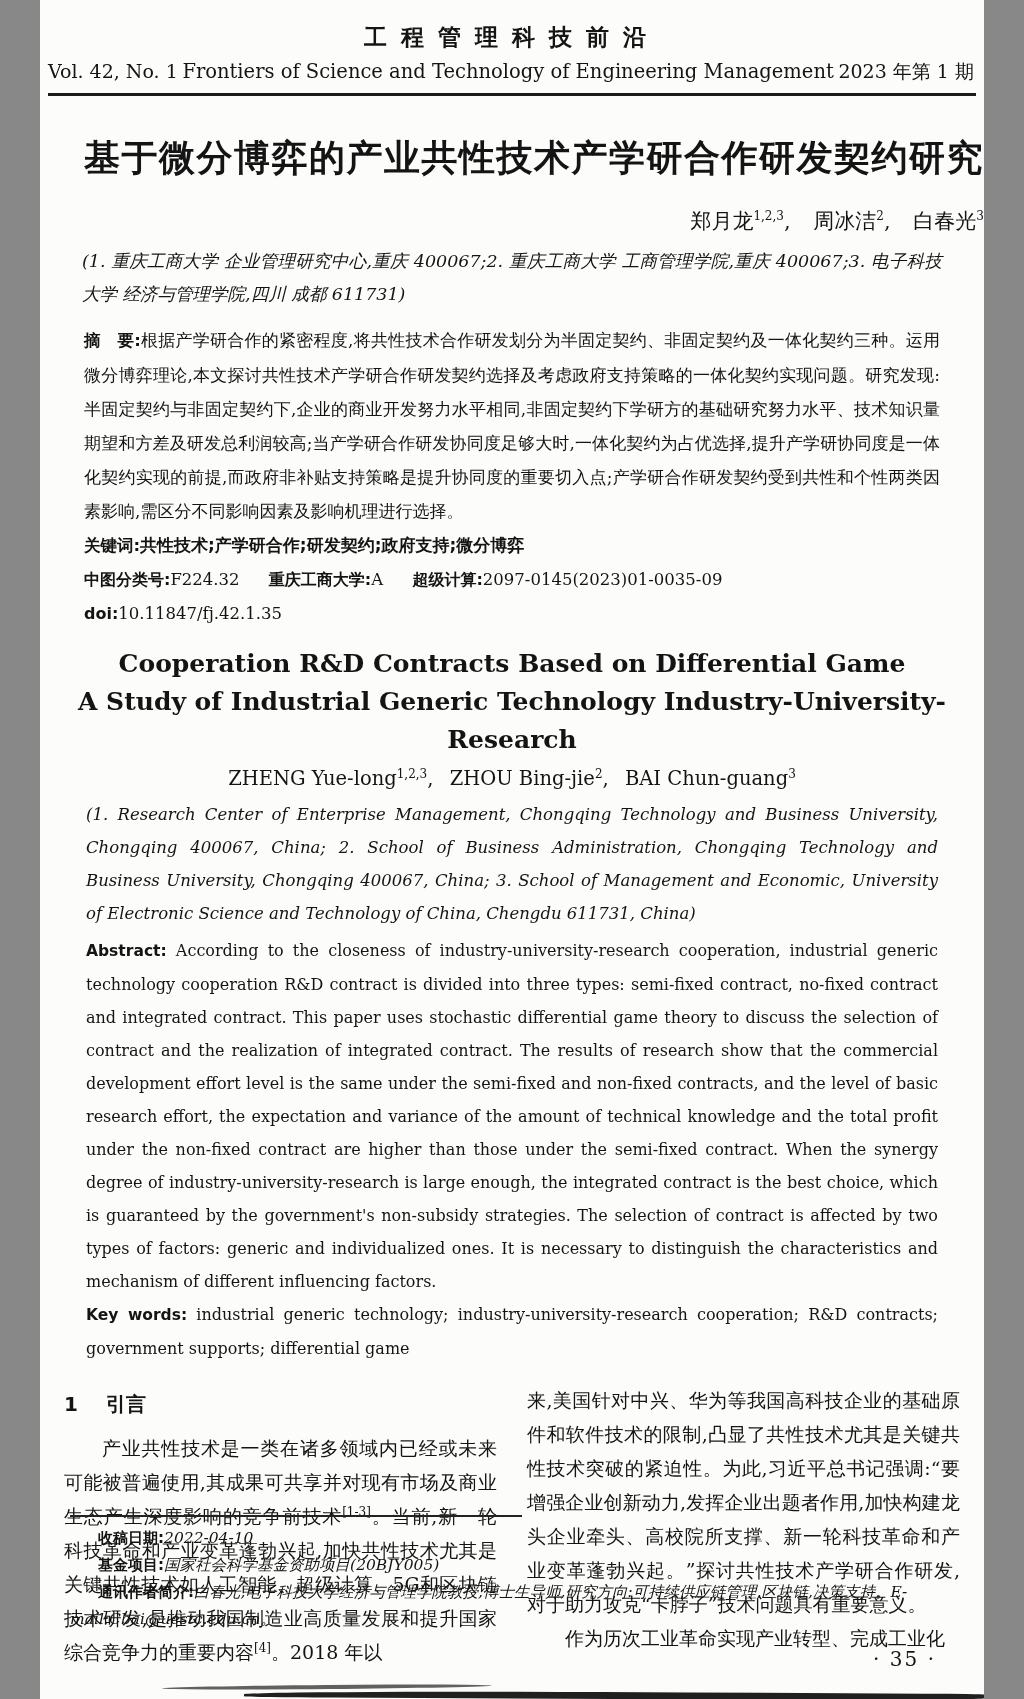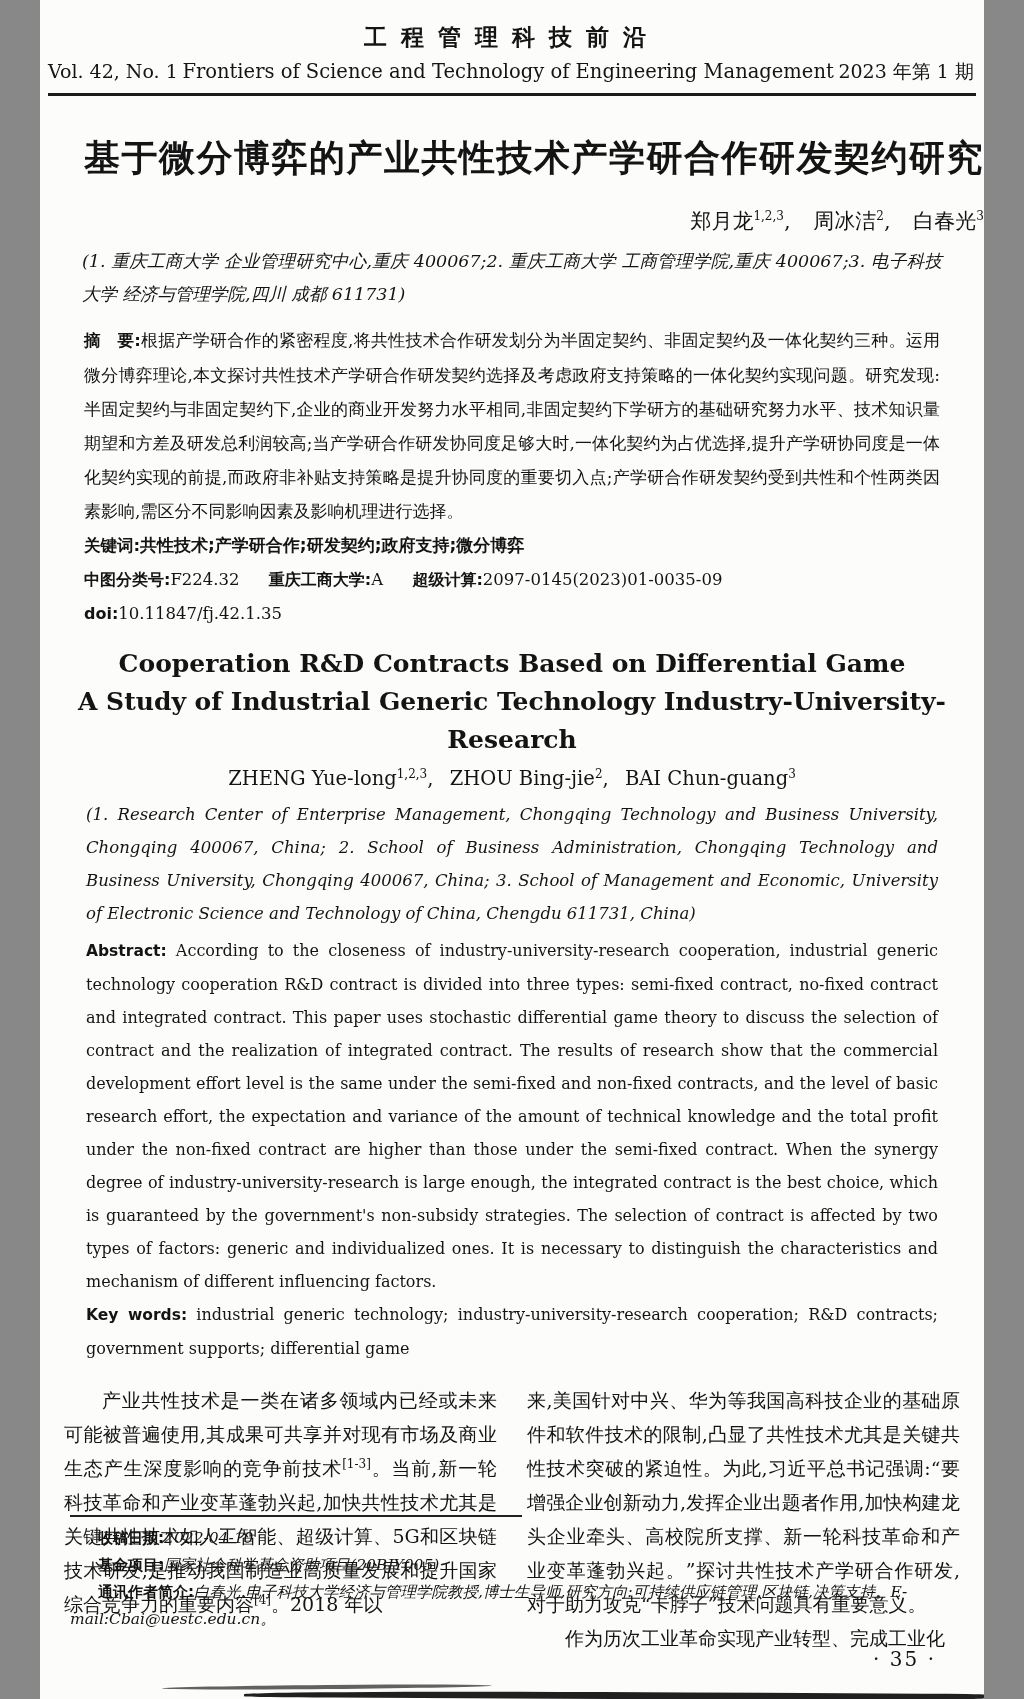--- a/index.html
+++ b/index.html
@@ -139,20 +139,23 @@
   <div class="abstract-en">
     <span class="label">Abstract:</span> <span>According to the closeness of industry-university-research cooperation, industrial generic technology cooperation R&amp;D contract is divided into three types: semi-fixed contract, no-fixed contract and integrated contract. This paper uses stochastic differential game theory to discuss the selection of contract and the realization of integrated contract. The results of research show that the commercial development effort level is the same under the semi-fixed and non-fixed contracts, and the level of basic research effort, the expectation and variance of the amount of technical knowledge and the total profit under the non-fixed contract are higher than those under the semi-fixed contract. When the synergy degree of industry-university-research is large enough, the integrated contract is the best choice, which is guaranteed by the government's non-subsidy strategies. The selection of contract is affected by two types of factors: generic and individualized ones. It is necessary to distinguish the characteristics and mechanism of different influencing factors.</span>
   </div>
 
   <div class="keywords-en">
     <span class="label">Key words:</span> <span>industrial generic technology; industry-university-research cooperation; R&amp;D contracts; government supports; differential game</span>
   </div>
 
   <div class="body-columns">
     <div class="col">
+      <div class="section-heading">
+        <span class="num">1</span><span>引言</span>
+      </div>
       <p class="para-indent"><span>产业共性技术是一类在诸多领域内已经或未来可能被普遍使用,其成果可共享并对现有市场及商业生态产生深度影响的竞争前技术</span><span class="sup">[1-3]</span><span>。当前,新一轮科技革命和产业变革蓬勃兴起,加快共性技术尤其是关键共性技术如人工智能、超级计算、5G和区块链技术研发,是推动我国制造业高质量发展和提升国家综合竞争力的重要内容</span><span class="sup">[4]</span><span>。2018 年以</span></p>
     </div>
     <div class="col">
       <p class="para-noindent">来,美国针对中兴、华为等我国高科技企业的基础原件和软件技术的限制,凸显了共性技术尤其是关键共性技术突破的紧迫性。为此,习近平总书记强调:“要增强企业创新动力,发挥企业出题者作用,加快构建龙头企业牵头、高校院所支撑、新一轮科技革命和产业变革蓬勃兴起。”探讨共性技术产学研合作研发,对于助力攻克“卡脖子”技术问题具有重要意义。</p>
       <p class="para-indent">作为历次工业革命实现产业转型、完成工业化</p>
     </div>
   </div>
 
   <div class="footnote">
     <div class="footnote-rule"></div>

